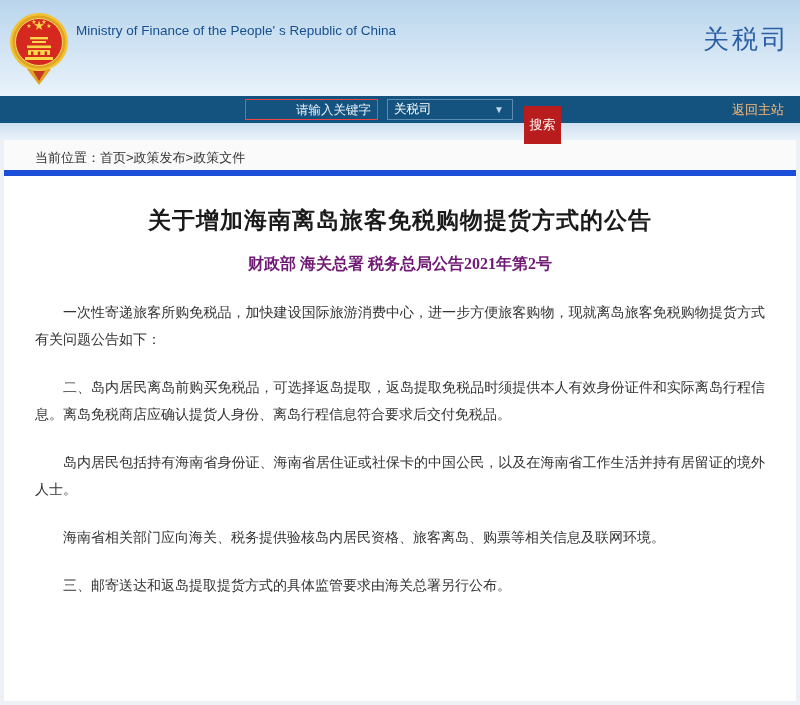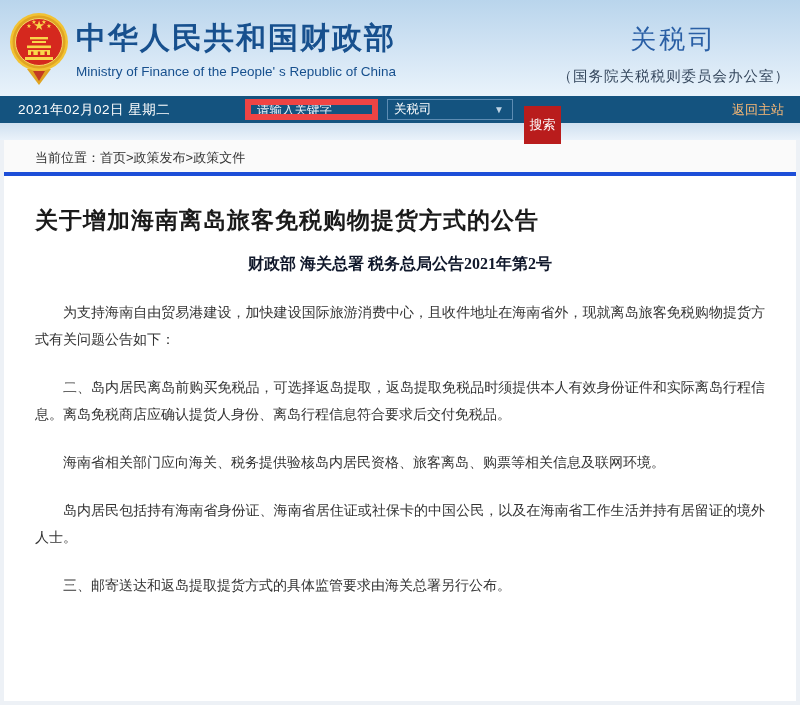--- a/index.html
+++ b/index.html
@@ -31,23 +31,24 @@
   
   .navbar {
     position:relative; width:800px; height:27px; background:#14537f;
   }
   .nav-date {
     position:absolute; left:18px; top:0; height:27px; line-height:27px;
     color:#ffffff; font-size:13.5px; letter-spacing:0.5px;
   }
   .search-input {
     position:absolute; left:245px; top:3px; width:133px; height:21px;
-    background:transparent; border:6px solid #ef4444; color:#fef9c3;
+    background:transparent; border:1px solid #ef4444; color:#fef9c3;
     font-size:12.5px; padding:0 6px; outline:none;
     font-family:"Liberation Sans", sans-serif;
+    text-align:right;
   }
   .search-input::placeholder { color:#e8f1f8; opacity:1; }
   .scope-select {
     position:absolute; left:387px; top:3px; width:126px; height:21px;
     border:1px solid #5d8cb3; color:#ffffff; font-size:12.5px;
     line-height:19px; padding:0 6px; cursor:pointer;
   }
   .scope-caret {
     position:absolute; right:8px; top:0; line-height:19px; font-size:10px; color:#bed3e4;
   }
@@ -60,33 +61,33 @@
     position:absolute; right:16px; top:0; height:27px; line-height:27px;
     color:#fdba74; font-size:13px; cursor:pointer; text-decoration:none;
   }
   
   .substrip { width:800px; height:17px; background:linear-gradient(180deg,#cfe0f0,#eaf2fa); }
 
   
   .main-wrap { margin:0 4px; background:#ffffff; min-height:561px; }
   .breadcrumb-bar {
     height:36px; line-height:36px; background:#fafafa;
-    border-bottom:4px solid #1d4ed8; padding-left:31px;
+    border-bottom:6px solid #1d4ed8; padding-left:31px;
     font-size:13px; color:#333333;
   }
   .breadcrumb-bar a { color:#333333; text-decoration:none; cursor:pointer; }
 
   
   .article { padding:30px 31px 0 31px; font-family:"Liberation Serif", serif; }
   .article-title {
-    font-size:23px; font-weight:bold; color:#1a1a1a;
+    text-align:center; font-size:23px; font-weight:bold; color:#1a1a1a;
     letter-spacing:1px; line-height:30px;
   }
   .doc-number {
-    text-align:center; font-size:16px; font-weight:bold; color:#0f172a;
+    text-align:center; font-size:16px; font-weight:bold; color:#701a75;
     margin-top:18px;
   }
   .article-body { margin-top:24px; }
   .article-body p {
     font-size:14px; color:#333333; line-height:27px;
     text-indent:2em; margin-bottom:21px; text-align:justify;
   }
 </style>
 </head>
 <body>
@@ -112,51 +113,48 @@
     <rect x="21" y="26" width="18" height="2.4" fill="#f9d64a"></rect>
     <rect x="23" y="30" width="14" height="2" fill="#f9d64a"></rect>
     <rect x="18" y="34.5" width="24" height="2.6" fill="#f9d64a"></rect>
     <rect x="19" y="39" width="22" height="5" fill="#f9d64a"></rect>
     <rect x="16" y="46" width="28" height="3" fill="#f9d64a"></rect>
     <rect x="22" y="40.5" width="2.4" height="3.5" fill="#d5281e"></rect>
     <rect x="28.8" y="40.5" width="2.4" height="3.5" fill="#d5281e"></rect>
     <rect x="35.6" y="40.5" width="2.4" height="3.5" fill="#d5281e"></rect>
   </svg>
   <div class="brand">
-    <div class="brand-title">中华人民共和国财政部</div>
     <div class="brand-sub">Ministry of Finance of the People' s Republic of China</div>
   </div>
   <div class="dept">
     <div class="dept-name">关税司</div>
-    <div class="dept-sub">（国务院关税税则委员会办公室）</div>
   </div>
 </div>
 
 <div class="navbar">
-  <span class="nav-date">2021年02月02日 星期二</span>
   <input class="search-input" type="text" placeholder="请输入关键字" style="">
   <div class="scope-select">
     <span>关税司</span>
     <span class="scope-caret">▼</span>
   </div>
   <button class="search-btn">搜索</button>
   <a class="nav-home">返回主站</a>
 </div>
 
 <div class="substrip"></div>
 
 <div class="main-wrap">
 
   <div class="breadcrumb-bar"><span>当前位置：</span><a>首页</a><span>&gt;</span><a>政策发布</a><span>&gt;</span><a>政策文件</a></div>
 
   <div class="article">
     <h1 class="article-title">关于增加海南离岛旅客免税购物提货方式的公告</h1>
     <div class="doc-number">财政部 海关总署 税务总局公告2021年第2号</div>
     <div class="article-body">
-      <p>为支持海南自由贸易港建设，加快建设国际旅游消费中心，且收件地址在海南省外，现就离岛旅客免税购物提货方式有关问题公告如下：</p>
+      <p>一次性寄递旅客所购免税品，加快建设国际旅游消费中心，进一步方便旅客购物，现就离岛旅客免税购物提货方式有关问题公告如下：</p>
       <p>二、岛内居民离岛前购买免税品，可选择返岛提取，返岛提取免税品时须提供本人有效身份证件和实际离岛行程信息。离岛免税商店应确认提货人身份、离岛行程信息符合要求后交付免税品。</p>
+      <p>岛内居民包括持有海南省身份证、海南省居住证或社保卡的中国公民，以及在海南省工作生活并持有居留证的境外人士。</p>
       <p>海南省相关部门应向海关、税务提供验核岛内居民资格、旅客离岛、购票等相关信息及联网环境。</p>
-      <p>岛内居民包括持有海南省身份证、海南省居住证或社保卡的中国公民，以及在海南省工作生活并持有居留证的境外人士。</p>
       <p>三、邮寄送达和返岛提取提货方式的具体监管要求由海关总署另行公布。</p>
 
     </div>
   </div>
 </div>
 
 </body></html>

